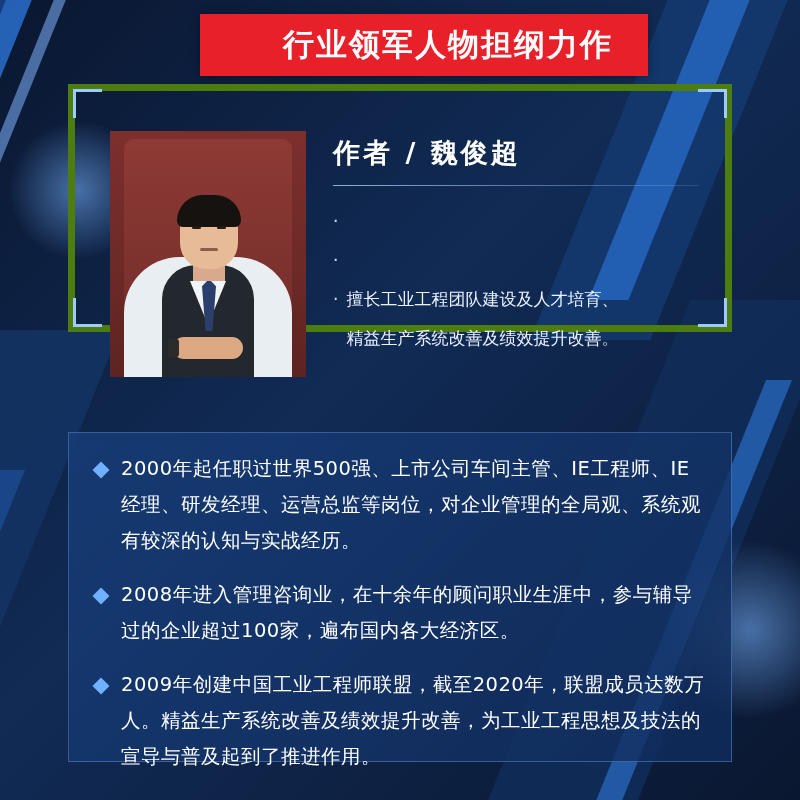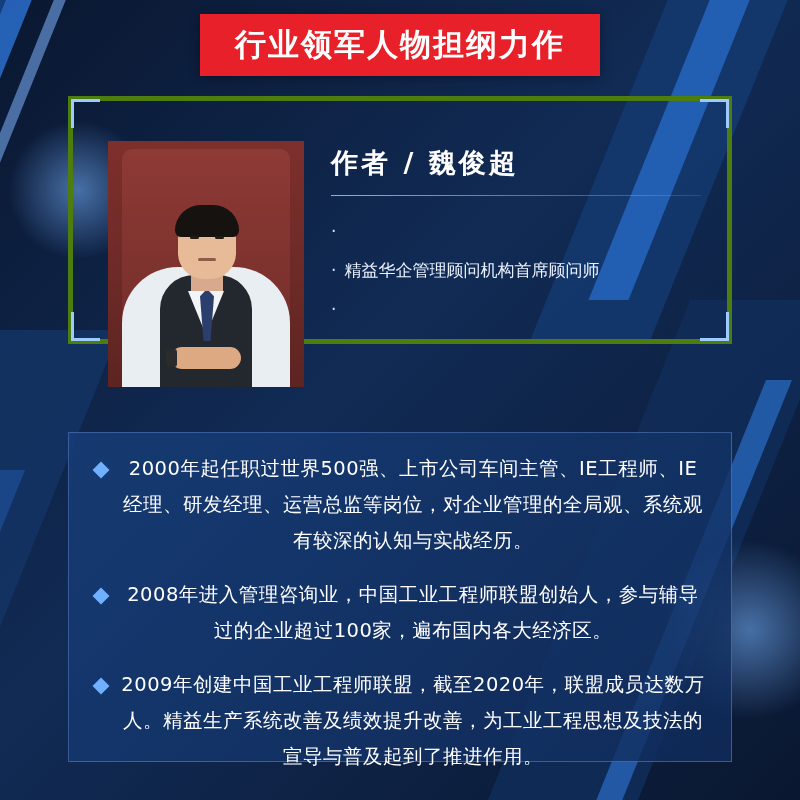--- a/index.html
+++ b/index.html
@@ -54,37 +54,38 @@
     position: absolute;
     left: 200px;
     top: 14px;
     width: 400px;
     height: 62px;
     background: #e8202a;
     display: flex;
     align-items: center;
     justify-content: center;
     box-shadow: 0 2px 10px rgba(0,0,0,.35);
+    padding-left: 48px;
   }
   .title-banner .txt {
     color: #ffffff;
     font-size: 31px;
     font-weight: bold;
     letter-spacing: 2px;
     font-family: "DejaVu Sans", "Liberation Sans", sans-serif;
   }
 
   
   .author-card {
     position: absolute;
     left: 68px;
-    top: 96px;
+    top: 84px;
     width: 664px;
     height: 248px;
-    border: 5px solid #4d7c0f;
+    border: 7px solid #4d7c0f;
     box-sizing: border-box;
   }
   .card-corner {
     position: absolute;
     width: 26px;
     height: 26px;
     border-color: #9ecbff;
     border-style: solid;
   }
   .cc-tl { left: -2px;  top: -2px;    border-width: 3px 0 0 3px; }
@@ -216,21 +217,20 @@
   .ach-panel {
     position: absolute;
     left: 68px;
     top: 432px;
     width: 664px;
     height: 330px;
     background: linear-gradient(135deg, rgba(23,62,122,.80) 0%, rgba(16,44,92,.80) 100%);
     border: 1px solid rgba(125,175,255,.35);
     box-sizing: border-box;
     padding: 18px 26px 10px 26px;
-    text-align: center;
   }
   .ach-item {
     display: flex;
     margin-bottom: 18px;
   }
   .ach-diamond {
     flex: 0 0 auto;
     width: 12px;
     height: 12px;
     background: #6fb0ff;
@@ -294,37 +294,41 @@
 
     <div class="author-right">
       <div class="author-name">作者 / 魏俊超</div>
       <div class="name-rule"></div>
       <div class="bullets">
         <div class="bullet">
           <span class="dot">·</span>
         </div>
         <div class="bullet">
           <span class="dot">·</span>
-          <span>精益华企管理顾问机构首席顾问师</span>
         </div>
         <div class="bullet">
           <span class="dot">·</span>
+          <span>擅长工业工程团队建设及人才培育、</span>
+        </div>
+        <div class="bullet">
+          <span class="dot" style="visibility:hidden">·</span>
+          <span>精益生产系统改善及绩效提升改善。</span>
         </div>
       </div>
     </div>
   </div>
 
   <div class="ach-panel">
     <div class="ach-item">
       <span class="ach-diamond"></span>
       <span class="ach-text">2000年起任职过世界500强、上市公司车间主管、IE工程师、IE经理、研发经理、运营总监等岗位，对企业管理的全局观、系统观有较深的认知与实战经历。</span>
     </div>
     <div class="ach-item">
       <span class="ach-diamond"></span>
-      <span class="ach-text">2008年进入管理咨询业，中国工业工程师联盟创始人，参与辅导过的企业超过100家，遍布国内各大经济区。</span>
+      <span class="ach-text">2008年进入管理咨询业，在十余年的顾问职业生涯中，参与辅导过的企业超过100家，遍布国内各大经济区。</span>
     </div>
     <div class="ach-item">
       <span class="ach-diamond"></span>
       <span class="ach-text">2009年创建中国工业工程师联盟，截至2020年，联盟成员达数万人。精益生产系统改善及绩效提升改善，为工业工程思想及技法的宣导与普及起到了推进作用。</span>
     </div>
   </div>
 
 </div>
 
 </body></html>

